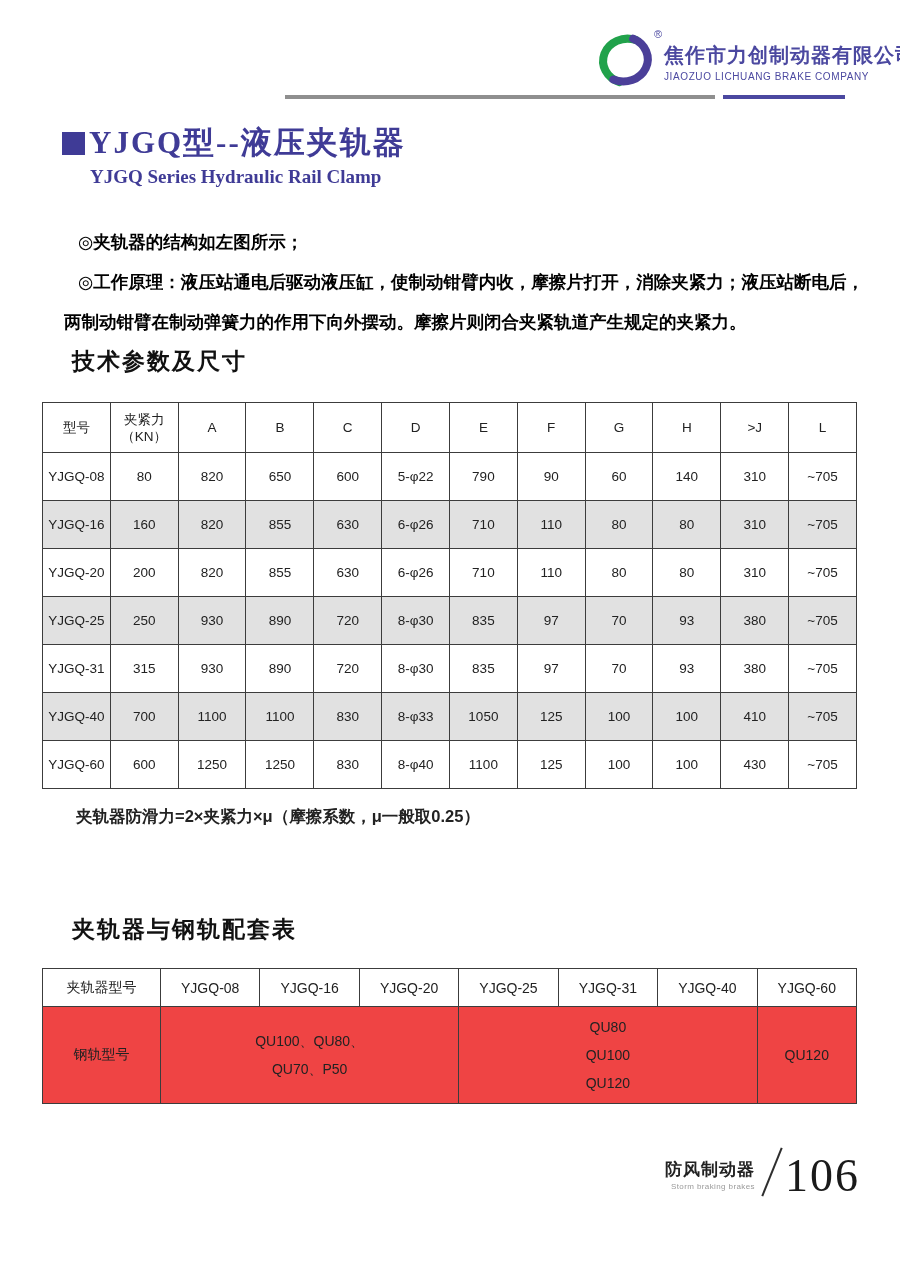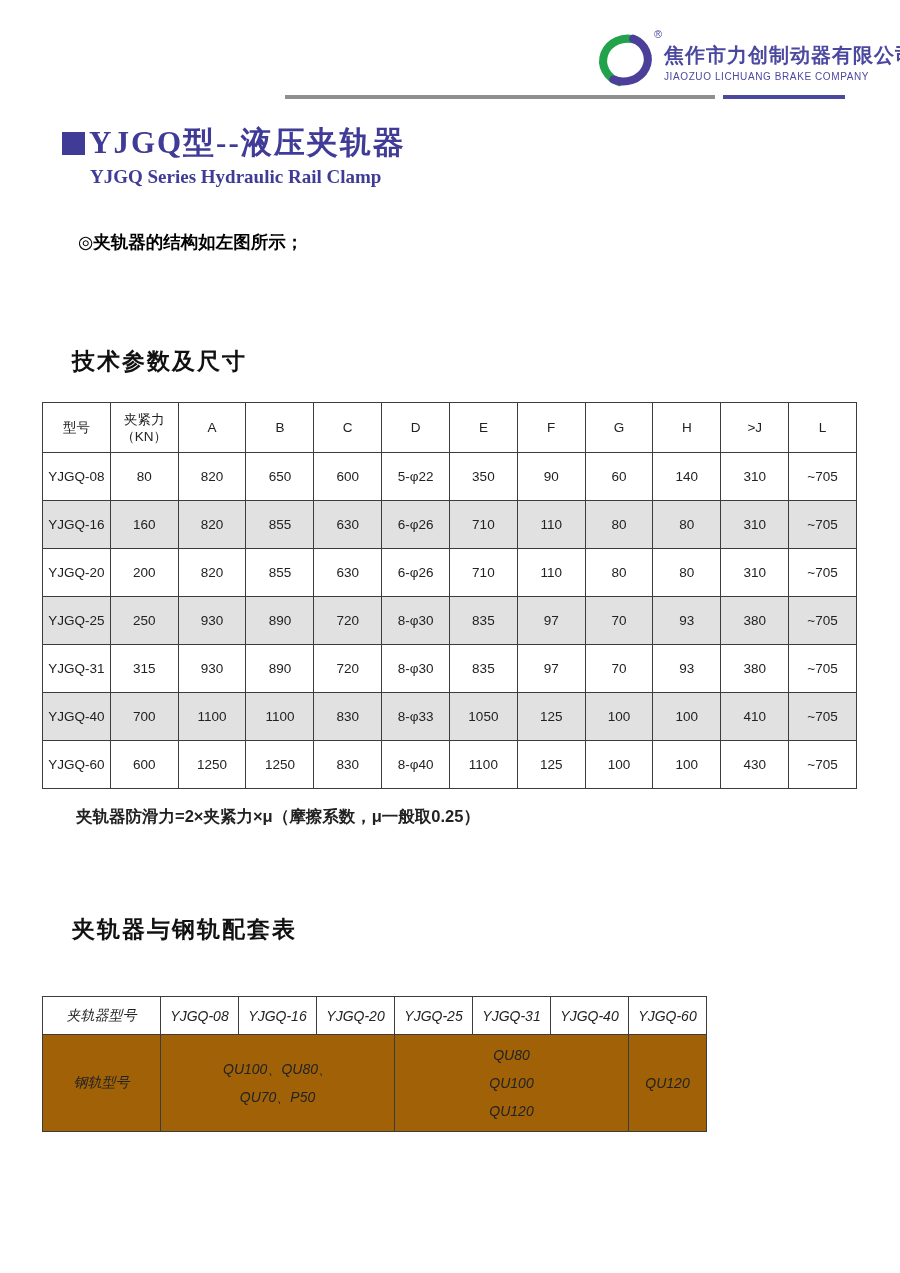--- a/index.html
+++ b/index.html
@@ -33,24 +33,24 @@
   .sec-h.match{top:914px;left:72px;}
 
   
   table{border-collapse:collapse;table-layout:fixed;background:#fff;}
   th,td{border:1px solid #3c3c3c;text-align:center;vertical-align:middle;font-weight:normal;color:#222;padding:0 2px;overflow:hidden;}
   .spec-table{position:absolute;top:402px;left:42px;width:815px;}
   .spec-table th{height:49px;font-size:13.5px;line-height:17px;}
   .spec-table td{height:47px;font-size:13.5px;}
   .spec-table tr.shaded td{background:#e1e1e1;}
 
-  .match-table{position:absolute;top:996px;left:42px;width:665px;font-style:italic;}
+  .match-table{position:absolute;top:968px;left:42px;width:815px;}
   .match-table th{height:37px;font-size:14px;}
   .match-table td{height:96px;font-size:14px;}
-  .match-table .shade{background:#a16207;}
+  .match-table .shade{background:#ef4444;}
   .stack div{line-height:28px;}
 
   
   .notes{position:absolute;top:796px;left:76px;}
   .notes div{font-size:16.5px;font-weight:bold;line-height:41px;color:#222;}
 
   
   .footer{position:absolute;top:1146px;right:40px;display:flex;align-items:flex-end;}
   .f-label{text-align:right;padding-bottom:7px;}
   .f-cn{font-size:17px;font-weight:bold;letter-spacing:1px;color:#222;}
@@ -82,20 +82,21 @@
   <div class="title-block">
     <div class="title-row">
       <span class="sq"></span>
       <span class="t-cn">YJGQ型--液压夹轨器</span>
     </div>
     <div class="t-en">YJGQ Series Hydraulic Rail Clamp</div>
   </div>
 
   <div class="desc">
     <p>◎夹轨器的结构如左图所示；</p>
+    <p>◎工作原理：液压站通电后驱动液压缸，使制动钳臂内收，摩擦片打开，消除夹紧力；液压站断电后，两制动钳臂在制动弹簧力的作用下向外摆动。摩擦片则闭合夹紧轨道产生规定的夹紧力。</p>
   </div>
 
   <div class="sec-h spec">技术参数及尺寸</div>
 
   <table class="spec-table">
     <thead>
       <tr>
           <th>型号</th>
           <th>夹紧力（KN）</th>
           <th>A</th>
@@ -111,21 +112,21 @@
         </tr>
     </thead>
     <tbody>
         <tr>
           <td>YJGQ-08</td>
           <td>80</td>
           <td>820</td>
           <td>650</td>
           <td>600</td>
           <td>5-φ22</td>
-          <td>350</td>
+          <td>790</td>
           <td>90</td>
           <td>60</td>
           <td>140</td>
           <td>310</td>
           <td>~705</td>
         </tr>
         <tr class="shaded">
           <td>YJGQ-16</td>
           <td>160</td>
           <td>820</td>
@@ -249,14 +250,22 @@
       <td class="shade stack" colspan="3">
         <div>QU80</div>
         <div>QU100</div>
         <div>QU120</div>
       </td>
       <td class="shade">QU120</td>
     </tr>
   </tbody>
     </table>
 
+  <div class="footer">
+    <div class="f-label">
+      <div class="f-cn">防风制动器</div>
+      <div class="f-en">Storm braking brakes</div>
+    </div>
+    <div class="slash"></div>
+    <div class="f-num">106</div>
+  </div>
 
 </div>
 
 </body></html>

